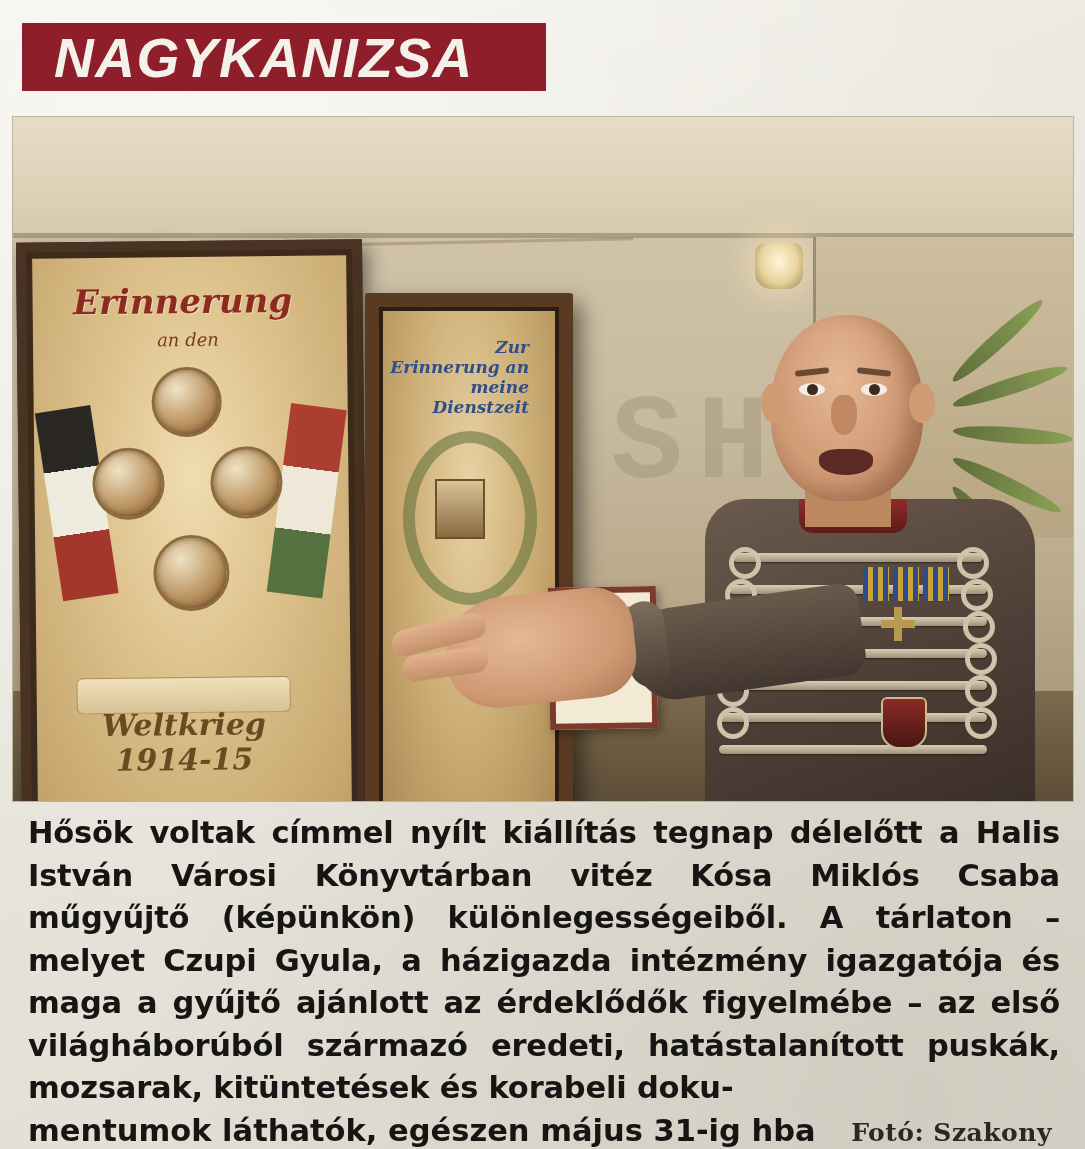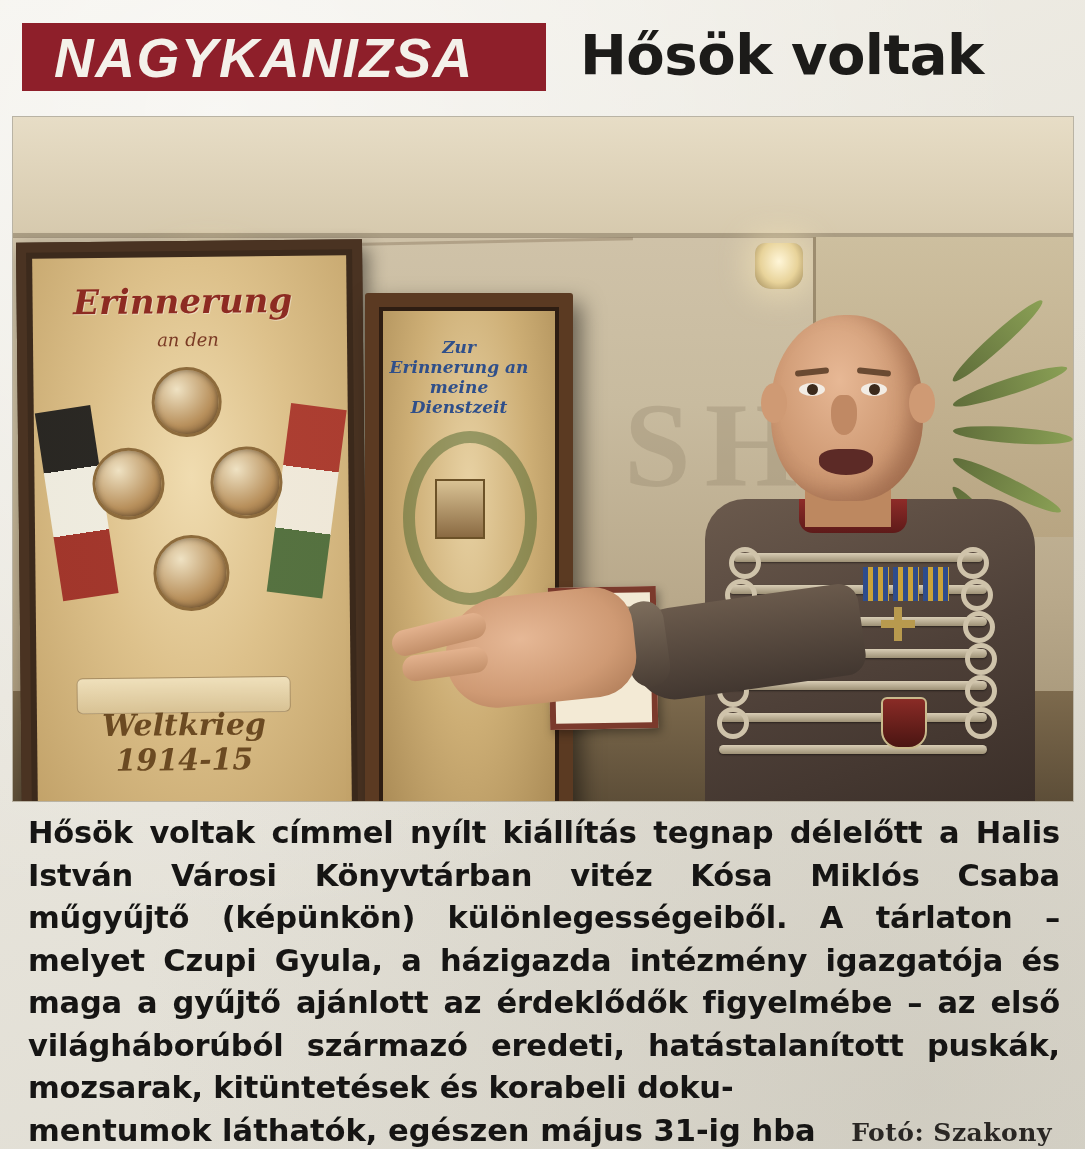--- a/index.html
+++ b/index.html
@@ -118,22 +118,22 @@
   .plant {
     position:absolute; right:-10px; top:250px; width:130px; height:300px;
   }
   .leaf {
     position:absolute; left:0; top:0; width:120px; height:16px;
     background: linear-gradient(90deg,#5f6d3a,#8aa055);
     border-radius: 50%;
     transform-origin: 0 50%;
   }
   .shadow-text {
-    position:absolute; left:576px; top:260px;
-    font-family:Liberation Serif, serif;
+    position:absolute; left:563px; top:260px;
+    font-family:Liberation Mono, monospace;
     font-weight:bold; font-size:120px; letter-spacing:14px;
     color: rgba(150,135,110,.35);
     padding-left: 35px;
   }
   .counter {
     position:absolute; left:600px; top:600px; width:250px; height:90px;
     background: linear-gradient(180deg,#b79b6d 0%, #8f7548 100%);
   }
   .floor {
     position:absolute; left:0; bottom:0; width:100%; height:110px;
@@ -204,21 +204,21 @@
     border: 14px solid #5b3a22;
     border-radius:3px;
     box-shadow: 8px 10px 22px rgba(0,0,0,.5);
     overflow:hidden;
   }
   .poster-b {
     position:absolute; inset:4px;
     background: radial-gradient(ellipse at 50% 35%, #e8d2a4 0%, #cdae75 50%, #a98a55 100%);
   }
   .poster-b .btitle {
-    position:absolute; left:6px; top:26px; width:140px; text-align:center;
+    position:absolute; left:6px; top:26px; width:140px; text-align:right;
     font-family:"DejaVu Serif",serif; font-style:italic; font-weight:bold;
     font-size:17px; color:#2f4f8a;
   }
   .wreath {
     position:absolute; left:20px; top:120px; width:110px; height:150px;
     border: 12px solid rgba(90,110,55,.55);
     border-radius:50%;
   }
   .portrait-sm {
     position:absolute; left:52px; top:168px; width:46px; height:56px;
@@ -360,21 +360,20 @@
 </style>
 </head>
 <body>
 
 <div class="page">
   <div class="content">
 
     <div class="masthead">
       <div class="kicker"></div>
       <div class="kicker-text">NAGYKANIZSA</div>
-      <div class="headline">Hősök voltak</div>
     </div>
 
     <div class="photo">
       <div class="photo-inner">
         <div class="wall"></div>
         <div class="ceiling"></div>
         <div class="ceiling-line"></div>
         <div class="ceiling-line2"></div>
         <div class="lamp"></div>
         <div class="wall-lamp"></div>

